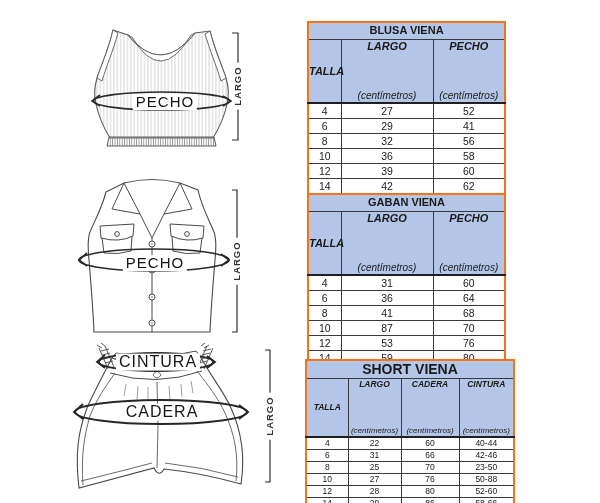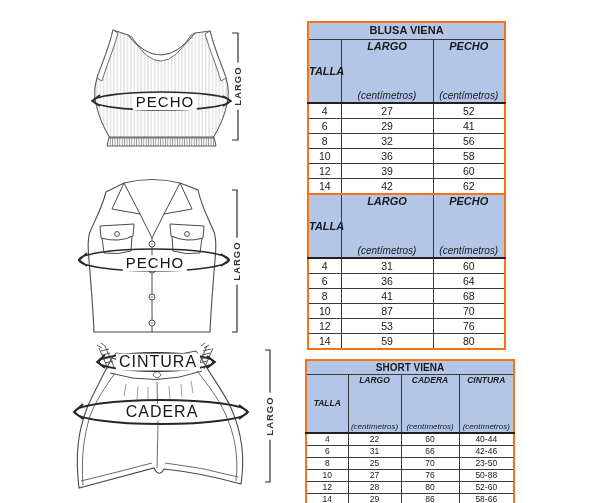--- a/index.html
+++ b/index.html
@@ -20,21 +20,21 @@
   
   .sizetable{position:absolute;border-collapse:collapse;table-layout:fixed;background:#fff;
              border:2px solid #f97316;padding-left:40px;}
   .sizetable th,.sizetable td{border:1px solid #3a3a3a;text-align:center;vertical-align:middle;
              padding:0;line-height:1.2;}
   .sizetable .trow th{height:16px;font-size:11px;font-weight:700;}
   .sizetable .hrow th{height:30px;font-size:11px;font-weight:600;border-bottom:2px solid #1f1f1f;font-style:italic;}
   .sizetable .hrow .csub{font-size:10px;font-weight:400;margin-top:37px;}
   .sizetable td{height:14px;font-size:10.5px;}
   .sizetable.small{border-width:2px;}
-  .sizetable.small .trow th{height:13px;font-size:10px;}
+  .sizetable.small .trow th{height:13px;font-size:14px;}
   .sizetable.small .hrow th{height:25px;font-size:8.5px;}
   .sizetable.small .hrow .csub{font-size:8px;}
   .sizetable.small td{height:11px;font-size:8.5px;}
 </style>
 </head>
 <body>
 
 <div class="screen">
 
   <div class="sketch" style="left:85px;top:14px;width:172px;height:152px;">
@@ -235,20 +235,23 @@
       </tbody>
   </table>
 
   <table class="sizetable" style="left:307px;top:193px;width:197px;">
     <colgroup>
         <col style="width:33px">
         <col style="width:92px">
         <col style="width:72px">
       </colgroup>
     <thead>
+      <tr class="trow">
+        <th colspan="3" style="background: rgb(180, 198, 231);">GABAN VIENA</th>
+      </tr>
       <tr class="hrow">
         <th style="background: rgb(180, 198, 231);">
           <div class="clabel">TALLA</div>
         </th>
         <th style="background: rgb(180, 198, 231);">
           <div class="clabel">LARGO</div>
           <div class="csub">(centímetros)</div>
         </th>
         <th style="background: rgb(180, 198, 231);">
           <div class="clabel">PECHO</div>

